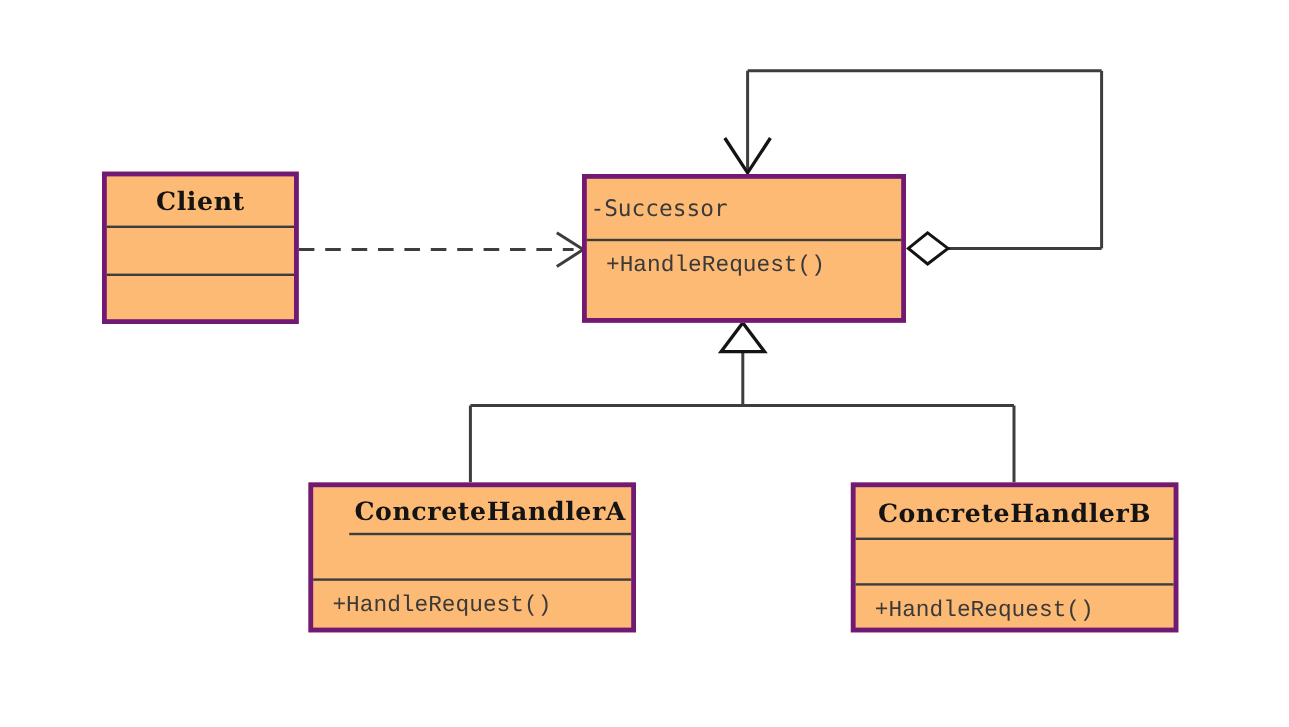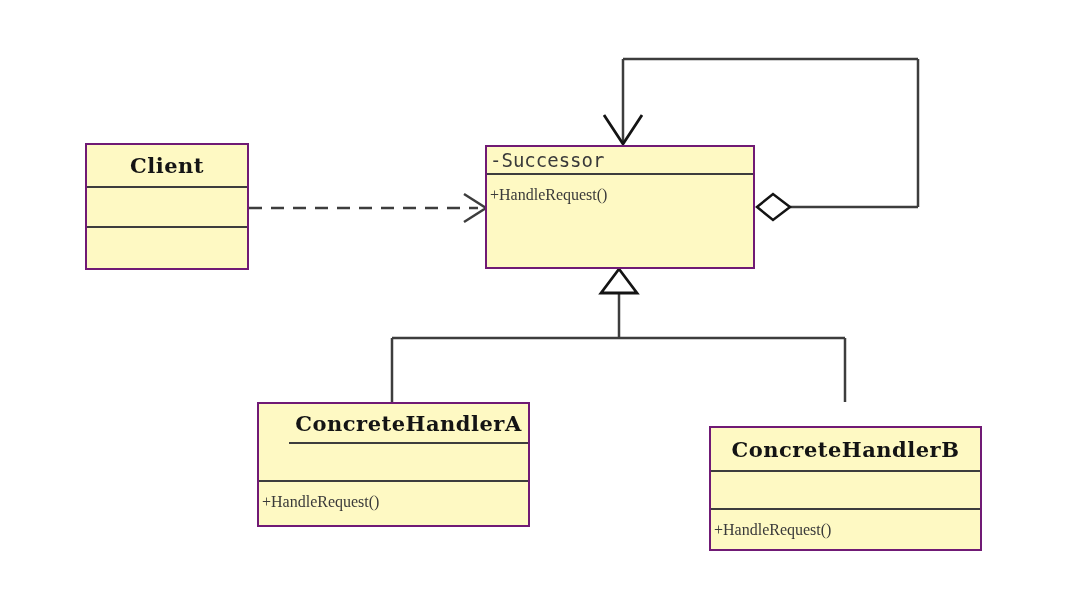--- a/index.html
+++ b/index.html
@@ -17,22 +17,22 @@
   }
   svg.diagram {
     position: absolute;
     left: 0;
     top: 0;
     width: 1074px;
     height: 606px;
   }
   .cls-box {
     position: absolute;
-    background: #fef9c3;
-    border: 2px solid #701a75;
+    background: #fdba74;
+    border: 4px solid #701a75;
     box-sizing: border-box;
   }
   .cls-title {
     display: flex;
     align-items: center;
     justify-content: center;
     box-sizing: border-box;
     border-bottom: 2px solid #3d3d3d;
     font-family: "DejaVu Serif", "Liberation Serif", serif;
     font-weight: bold;
@@ -52,23 +52,23 @@
     font-family: "DejaVu Sans Mono", "Liberation Mono", monospace;
     font-size: 19px;
     color: #3a3a3a;
     white-space: nowrap;
     overflow: hidden;
   }
   .cls-ops {
     box-sizing: border-box;
     display: flex;
     align-items: center;
-    padding-left: 3px;
-    font-family: Liberation Serif, serif;
-    font-size: 16px;
+    padding-left: 16px;
+    font-family: Liberation Mono, monospace;
+    font-size: 19px;
     color: #3a3a3a;
     white-space: nowrap;
     overflow: hidden;
   }
   .watermark {
     position: absolute;
     right: 8px;
     bottom: 6px;
     font-family: "Liberation Sans", sans-serif;
     font-size: 17px;
@@ -107,30 +107,30 @@
     </g>
   </svg>
 
   <div class="cls-box" style="left:85px; top:143px; width:164px; height:127px;">
     <div class="cls-title" style="height:43px;">Client</div>
     <div class="cls-attrs" style="height:40px;"></div>
     <div class="cls-ops" style="height:40px;"></div>
   </div>
 
   <div class="cls-box" style="left:485px; top:145px; width:270px; height:124px;">
-    <div class="cls-attrs" style="height:28px;">-Successor</div>
+    <div class="cls-attrs" style="height:52px;">-Successor</div>
     <div class="cls-ops" style="height:39px;">+HandleRequest()</div>
   </div>
 
   <div class="cls-box" style="left:257px; top:402px; width:273px; height:125px;">
     <div class="cls-title" style="height:40px;margin-left:30px;">ConcreteHandlerA</div>
     <div class="cls-attrs" style="height:38px;"></div>
     <div class="cls-ops" style="height:39px;">+HandleRequest()</div>
   </div>
 
-  <div class="cls-box" style="left:709px; top:402px; width:273px; height:125px;margin-top:24px;">
+  <div class="cls-box" style="left:709px; top:402px; width:273px; height:125px;">
     <div class="cls-title" style="height:44px;">ConcreteHandlerB</div>
     <div class="cls-attrs" style="height:38px;"></div>
     <div class="cls-ops" style="height:39px;">+HandleRequest()</div>
   </div>
 
 
 </div>
 
 </body></html>

